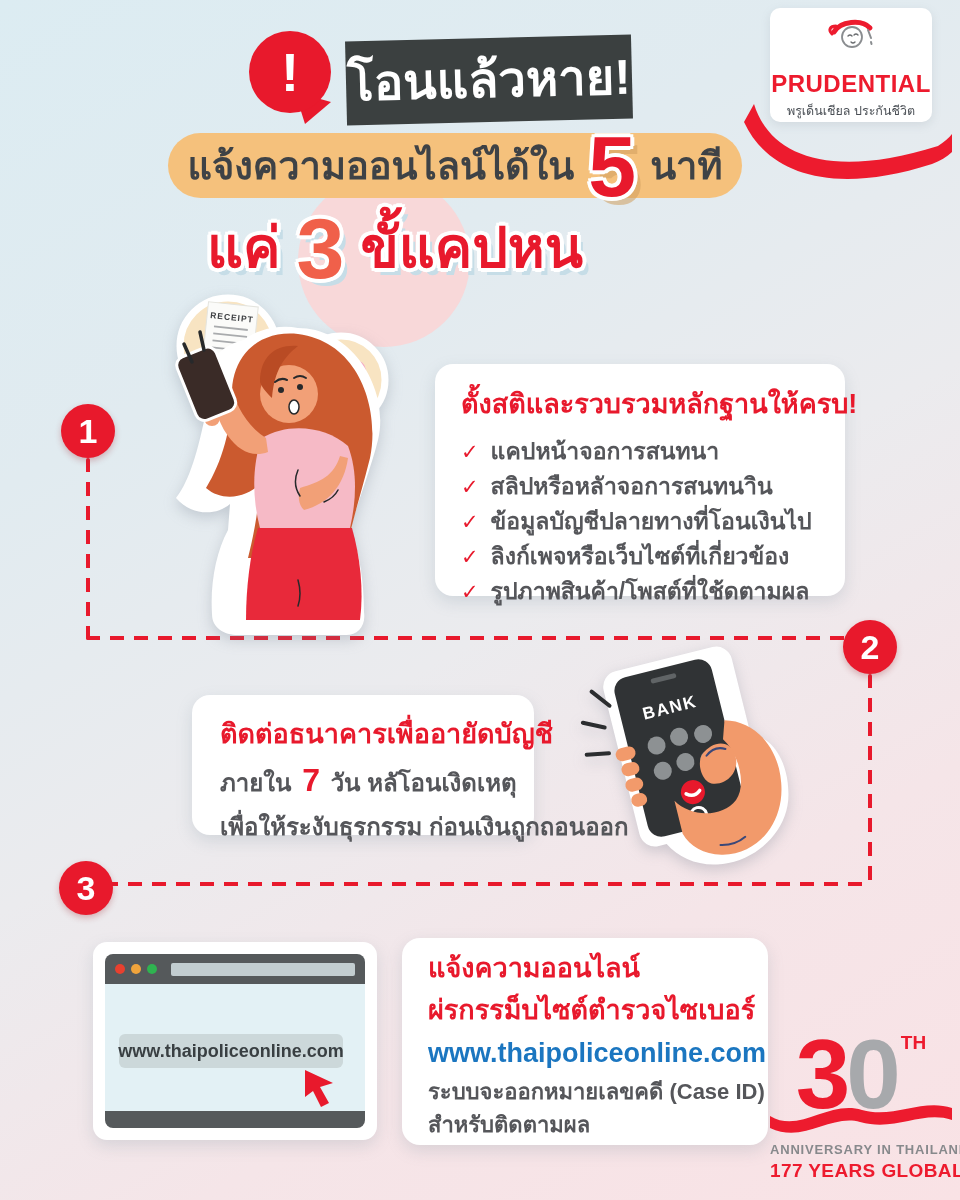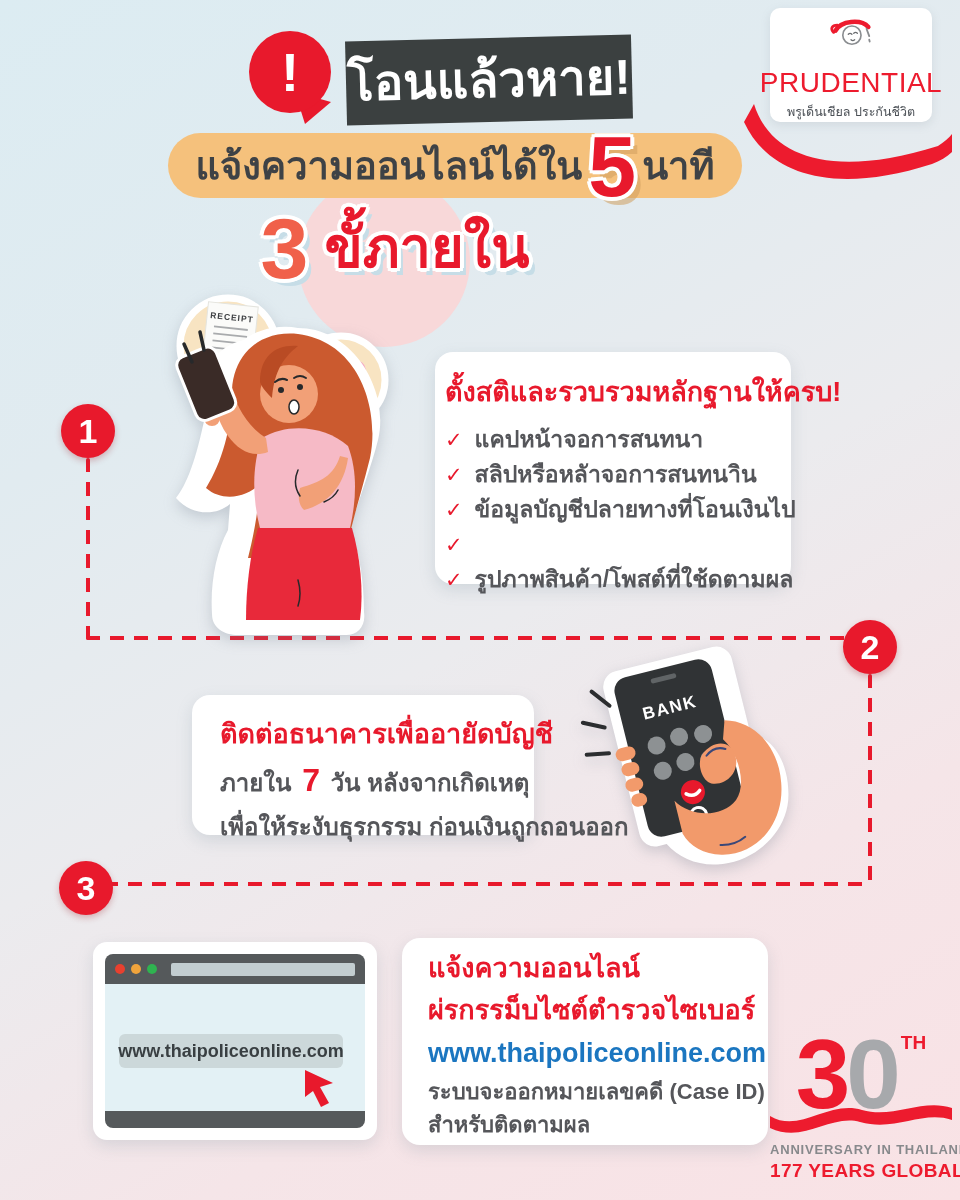--- a/index.html
+++ b/index.html
@@ -15,54 +15,54 @@
     background: #f8d8d9; }
   .alert-bubble { left: 249px; top: 31px; width: 82px; height: 82px; border-radius: 50%;
     background: #e8192c; display: flex; align-items: center; justify-content: center;
     color: #fff; font-size: 54px; font-weight: 900; z-index: 2; }
   .alert-tail { left: 293px; top: 92px; z-index: 1; }
   .banner-dark { left: 346px; top: 38px; width: 286px; height: 84px; background: #3b4040;
     transform: rotate(-1.4deg); display: flex; align-items: center; justify-content: center; z-index: 1; }
   .banner-dark span { color: #fff; font-size: 49px; font-weight: 800; white-space: nowrap; }
   .pill-tan { left: 168px; top: 133px; width: 574px; height: 65px; border-radius: 34px;
     background: #f5c17c; display: flex; align-items: center; justify-content: center;
-    gap: 6px; overflow: visible; z-index: 1; }
+    gap: 14px; overflow: visible; z-index: 1; }
   .pill-prefix, .pill-unit { font-size: 38px; font-weight: 800; color: #3e4246; white-space: nowrap; }
   .pill-number { font-size: 86px; font-weight: 900; color: #e8192c; line-height: 60px;
     text-shadow: -3px -3px 0 #fff, 3px -3px 0 #fff, -3px 3px 0 #fff, 3px 3px 0 #fff,
       -4px 0 0 #fff, 4px 0 0 #fff, 0 -4px 0 #fff, 0 4px 0 #fff, 7px 8px 0 rgba(208,158,94,.55); }
   .steps-line { left: 130px; top: 203px; width: 530px; text-align: center; z-index: 1;
     display: flex; align-items: center; justify-content: center; gap: 16px; }
   .steps-word { font-size: 56px; font-weight: 900; color: #e8192c; white-space: nowrap;
     text-shadow: -3px -3px 0 #fff, 3px -3px 0 #fff, -3px 3px 0 #fff, 3px 3px 0 #fff,
       -4px 0 0 #fff, 4px 0 0 #fff, 0 -4px 0 #fff, 0 4px 0 #fff, 6px 7px 0 #c6dde7; }
   .steps-number { font-size: 86px; font-weight: 900; color: #f0604a; line-height: 70px;
     text-shadow: -3px -3px 0 #fff, 3px -3px 0 #fff, -3px 3px 0 #fff, 3px 3px 0 #fff,
       -4px 0 0 #fff, 4px 0 0 #fff, 0 -4px 0 #fff, 0 4px 0 #fff, 6px 7px 0 #c6dde7; }
 
   
   .logo-card { left: 770px; top: 8px; width: 162px; height: 114px; background: #fff;
     border-radius: 10px; z-index: 3; display: flex; flex-direction: column; align-items: center;
     padding-top: 8px; box-shadow: 0 3px 10px rgba(130,140,150,.18); }
-  .logo-name { color: #ed1b2e; font-weight: 400; font-size: 28px; letter-spacing: 0.5px; margin-top: 20px; }
+  .logo-name { color: #ed1b2e; font-weight: 700; font-size: 24px; letter-spacing: 0.5px; margin-top: 20px; }
   .logo-thai { color: #4a4f55; font-weight: 400; font-size: 12.5px; margin-top: 3px; white-space: nowrap; }
   .logo-ribbon { left: 742px; top: 94px; z-index: 4; pointer-events: none; }
 
   
   .dash-h { height: 4px; border-radius: 2px;
     background: repeating-linear-gradient(90deg, #e8192c 0 14px, transparent 14px 24px); z-index: 0; }
   .dash-v { width: 4px; border-radius: 2px;
     background: repeating-linear-gradient(180deg, #e8192c 0 14px, transparent 14px 24px); z-index: 0; }
   .step-num { width: 54px; height: 54px; border-radius: 50%; background: #e8192c; color: #fff;
     display: flex; align-items: center; justify-content: center; font-size: 34px; font-weight: 800;
     z-index: 2; box-shadow: 0 3px 6px rgba(160,40,50,.3); }
 
   
   .card { background: #fff; border-radius: 18px; box-shadow: 0 6px 16px rgba(120,140,155,.22); z-index: 1; }
-  .card1 { left: 435px; top: 352px; width: 356px; height: 232px; padding: 18px 10px; }
+  .card1 { left: 435px; top: 364px; width: 410px; height: 232px; padding: 18px 26px; }
   .card-title { color: #e8192c; font-size: 27px; font-weight: 800; white-space: nowrap; }
   .check-list { list-style: none; margin-top: 9px; }
   .check-list li { display: flex; align-items: baseline; gap: 12px; line-height: 35px;
     font-size: 23px; color: #55565a; font-weight: 600; white-space: nowrap; }
   .check { color: #e8192c; font-weight: 900; font-size: 21px; }
 
   .card2 { left: 192px; top: 695px; width: 342px; height: 140px; padding: 17px 28px; }
   .card2 .row1 { margin-top: 7px; font-size: 24px; color: #55565a; font-weight: 600; white-space: nowrap; }
   .card2 .row1 .n7 { color: #e8192c; font-size: 32px; font-weight: 800; padding: 0 4px; }
   .card2 .row2 { margin-top: 5px; font-size: 24px; color: #55565a; font-weight: 600; white-space: nowrap; }
@@ -119,22 +119,23 @@
     <span>โอนแล้วหาย!</span>
   </div>
 
   <div class="abs pill-tan">
     <span class="pill-prefix">แจ้งความออนไลน์ได้ใน</span>
     <span class="pill-number">5</span>
     <span class="pill-unit">นาที</span>
   </div>
 
   <div class="abs steps-line">
+    <span class="steps-word">แค่</span>
     <span class="steps-number">3</span>
-    <span class="steps-word">ขั้ภายใน</span>
+    <span class="steps-word">ขั้แคปหน</span>
   </div>
 
   <div class="abs logo-card">
     <svg width="54" height="34" viewBox="0 0 54 34">
       <path d="M10,16 C16,5 38,3 46,12" fill="none" stroke="#ed1b2e" stroke-width="5" stroke-linecap="round"></path>
       <path d="M8,18 C4,14 6,10 12,10" fill="none" stroke="#ed1b2e" stroke-width="3" stroke-linecap="round"></path>
       <circle cx="28" cy="21" r="10" fill="#fff" stroke="#8a8d90" stroke-width="1.8"></circle>
       <path d="M24,20 q2,-2 4,0 M30,19 q2,-2 4,0 M27,26 q2,2 4,0" fill="none" stroke="#6a6d70" stroke-width="1.4" stroke-linecap="round"></path>
       <path d="M44,14 l3,8 M47,26 l0.5,2" stroke="#8a8d90" stroke-width="2" stroke-linecap="round"></path>
     </svg>
@@ -228,34 +229,35 @@
       <li>
         <span class="check">✓</span>
         <span>สลิปหรือหลัาจอการสนทนาิน</span>
       </li>
       <li>
         <span class="check">✓</span>
         <span>ข้อมูลบัญชีปลายทางที่โอนเงินไป</span>
       </li>
       <li>
         <span class="check">✓</span>
+        <span>ลิงก์เพจหรือเว็บไซต์ที่เกี่ยวข้อง</span>
       </li>
       <li>
         <span class="check">✓</span>
         <span>รูปภาพสินค้า/โพสต์ที่ใช้ดตามผล</span>
       </li>
     </ul>
   </div>
 
   <div class="abs card card2">
     <div class="card-title">ติดต่อธนาคารเพื่ออายัดบัญชี</div>
     <div class="row1">
       <span>ภายใน</span>
       <span class="n7">7</span>
-      <span>วัน หลังจากเกิดเหตุ</span>
+      <span>วัน หลัโอนเงิดเหตุ</span>
     </div>
     <div class="row2">เพื่อให้ระงับธุรกรรม ก่อนเงินถูกถอนออก</div>
   </div>
 
   <svg class="abs sticker-svg" style="left:578px; top:646px;" width="225" height="235" viewBox="0 0 225 235">
     <g transform="rotate(-14 112 118)">
       <path d="M62,10 h100 a16,16 0 0 1 16,16 v78 C200,112 208,142 200,172 C191,208 150,230 114,222 C94,218 78,206 70,190 L62,190 a16,16 0 0 1 -16,-16 V26 A16,16 0 0 1 62,10 Z" fill="#fff"></path>
       <g>
         <rect x="56" y="18" width="100" height="164" rx="14" fill="#303335"></rect>
         <rect x="94" y="26" width="26" height="5" rx="2.5" fill="#606466"></rect>

